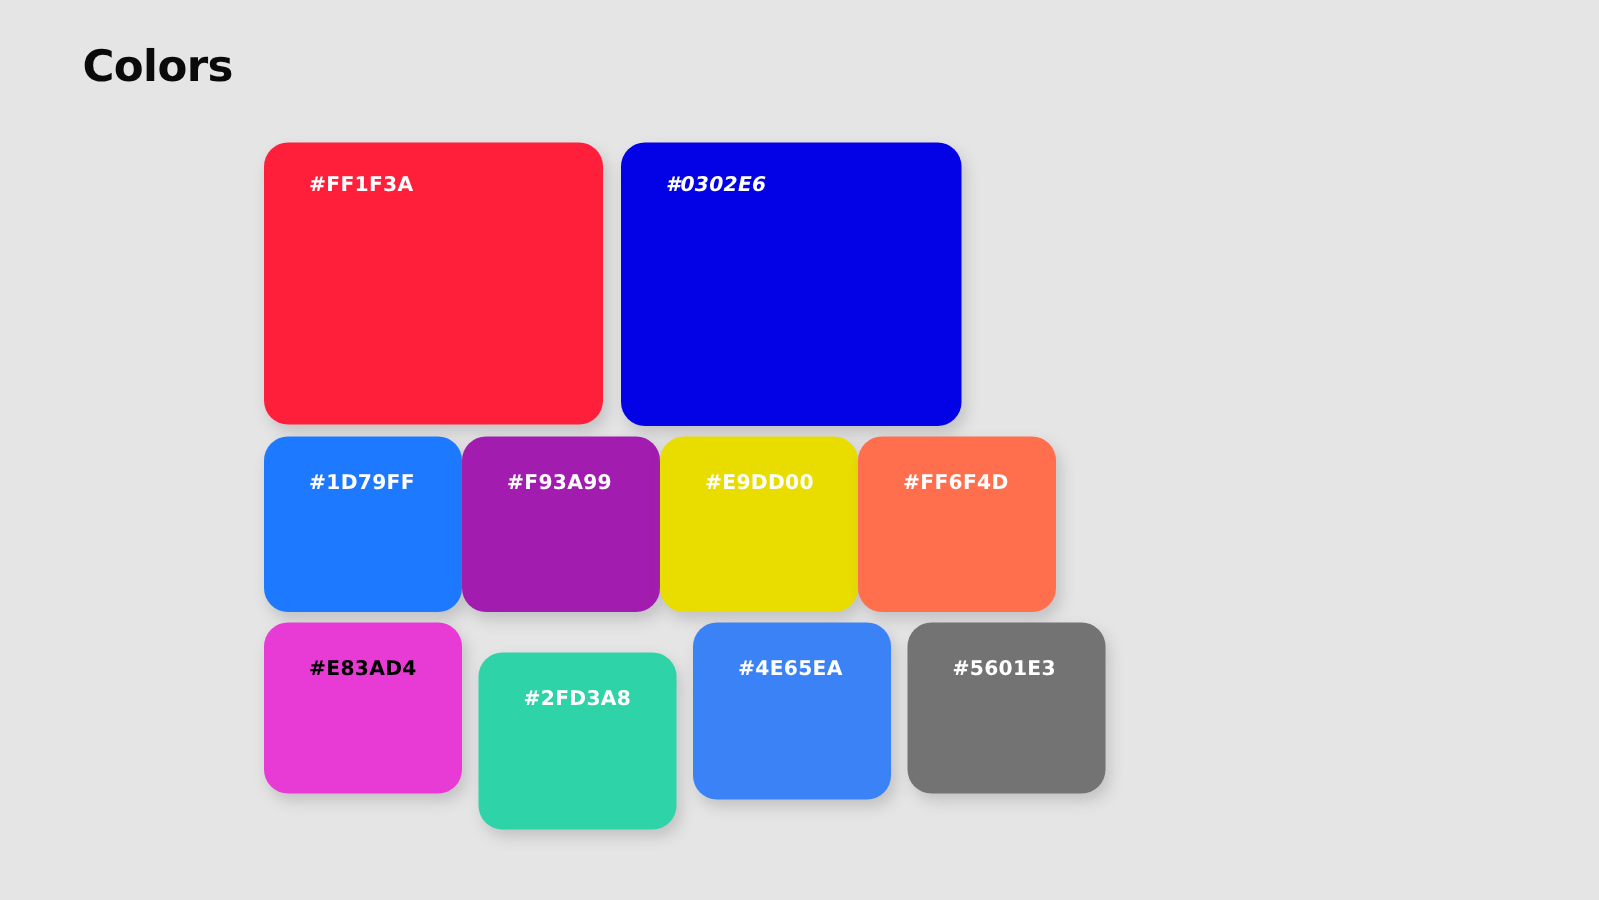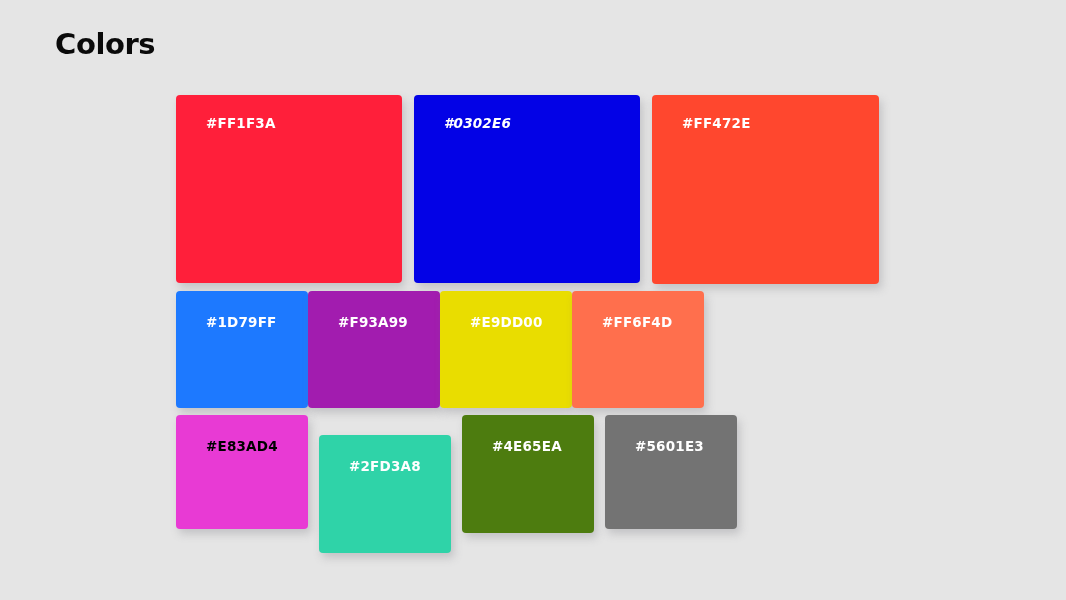--- a/index.html
+++ b/index.html
@@ -40,21 +40,21 @@
     left: 0;
     width: 703px;
   }
 
   #swatch-row-1 { top: 0px; }
   #swatch-row-2 { top: 196px; }
   #swatch-row-3 { top: 320px; }
 
   .swatch-card {
     position: relative;
-    border-radius: 4px;
+    border-radius: 16px;
     box-shadow: 3px 5px 9px rgba(120, 120, 125, 0.30);
     box-sizing: border-box;
     flex: 0 0 auto;
   }
 
   #swatch-row-1 .swatch-card {
     width: 226px;
     height: 188px;
     margin-right: 12px;
   }
@@ -106,23 +106,20 @@
 
 <div id="palette-grid">
 
   <div class="swatch-row" id="swatch-row-1">
     <div class="swatch-card" style="background-color: rgb(255, 31, 58);">
       <span class="swatch-label" style="color: rgb(255, 255, 255);">#FF1F3A</span>
     </div>
     <div class="swatch-card" style="background-color: rgb(3, 2, 230);">
       <span class="swatch-label" style="color: rgb(255, 255, 255); font-style: italic;">#0302E6</span>
     </div>
-    <div class="swatch-card" style="background-color: rgb(255, 71, 46);">
-      <span class="swatch-label" style="color: rgb(255, 255, 255);">#FF472E</span>
-    </div>
   </div>
 
   <div class="swatch-row" id="swatch-row-2">
     <div class="swatch-card" style="background-color: rgb(29, 121, 255);">
       <span class="swatch-label" style="color: rgb(255, 255, 255);">#1D79FF</span>
     </div>
     <div class="swatch-card" style="background-color: #a21caf;">
       <span class="swatch-label" style="color: rgb(255, 255, 255);">#F93A99</span>
     </div>
     <div class="swatch-card" style="background-color: rgb(233, 221, 0);">
@@ -133,21 +130,21 @@
     </div>
   </div>
 
   <div class="swatch-row" id="swatch-row-3">
     <div class="swatch-card" style="background-color: rgb(232, 58, 212);">
       <span class="swatch-label" style="color: #000000;">#E83AD4</span>
     </div>
     <div class="swatch-card" style="background-color: rgb(47, 211, 168); margin-top: 20px;">
       <span class="swatch-label" style="color: rgb(255, 255, 255);">#2FD3A8</span>
     </div>
-    <div class="swatch-card" style="background-color: #4d7c0f;">
+    <div class="swatch-card" style="background-color: #3b82f6;">
       <span class="swatch-label" style="color: rgb(255, 255, 255);">#4E65EA</span>
     </div>
     <div class="swatch-card" style="background-color: #737373;">
       <span class="swatch-label" style="color: rgb(255, 255, 255);">#5601E3</span>
     </div>
   </div>
 
 </div>
 
 </body></html>

